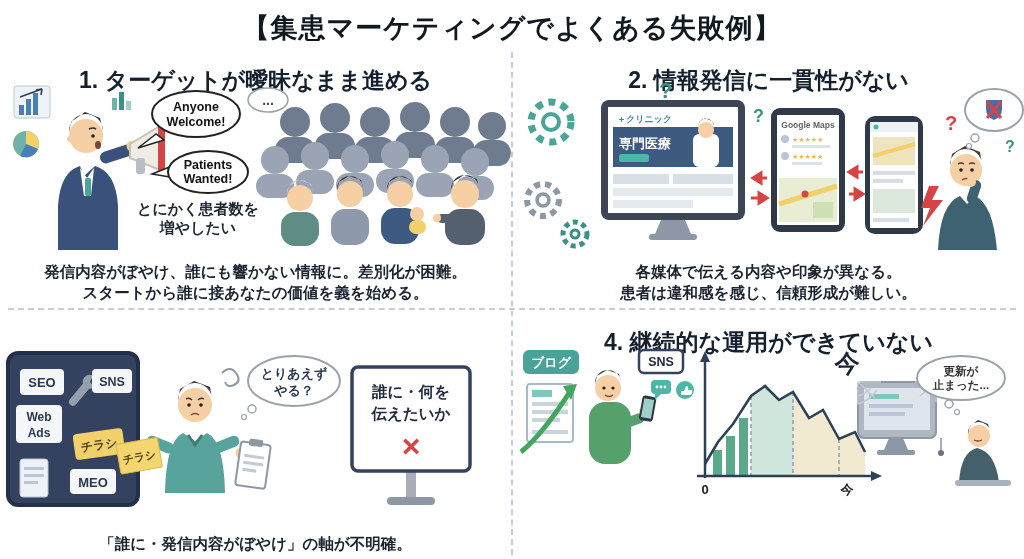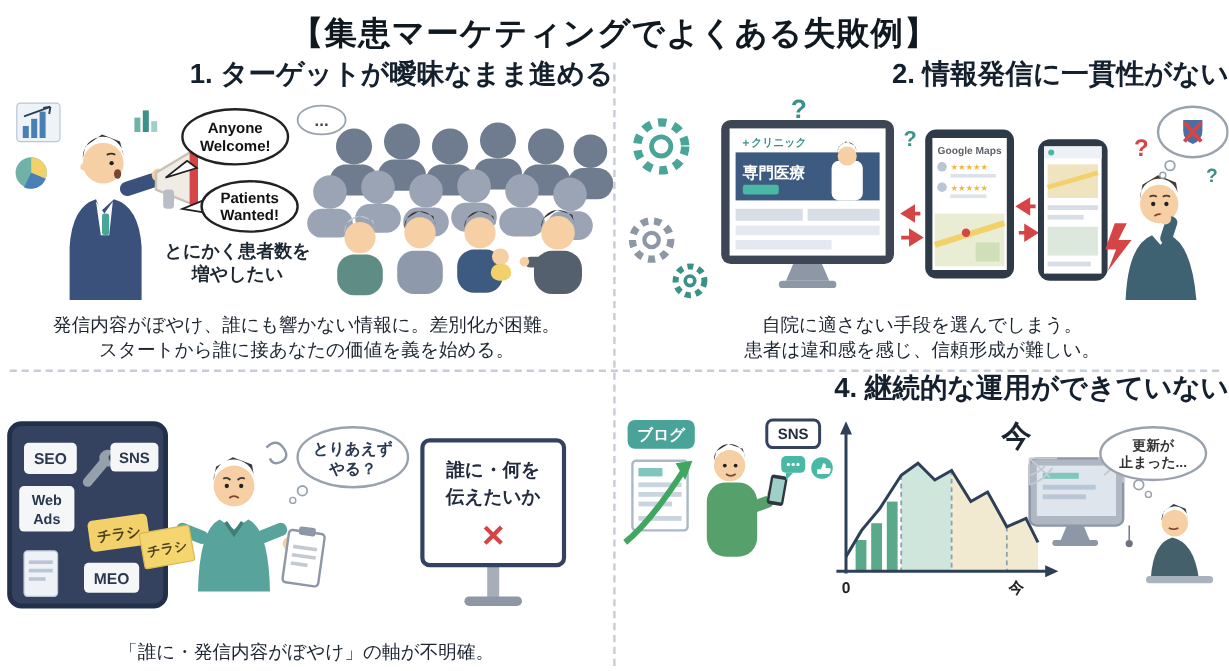--- a/index.html
+++ b/index.html
@@ -8,24 +8,24 @@
   .page { position:relative; width:1024px; height:559px; background:#fff; overflow:hidden; }
   .title { position:absolute; top:10px; left:0; width:100%; text-align:center;
            font-size:27px; font-weight:800; color:#101820; letter-spacing:1px; }
   .divider-h { position:absolute; left:8px; right:8px; top:308px; border-top:2px dashed #c7cdd6; }
   .divider-v { position:absolute; left:511px; top:52px; bottom:4px; border-left:2px dashed #c7cdd6; }
   .quad { position:absolute; }
   .q1 { left:0;   top:46px;  width:511px; height:262px; }
   .q2 { left:513px; top:46px;  width:511px; height:262px; }
   .q3 { left:0;   top:311px; width:511px; height:248px; }
   .q4 { left:513px; top:308px; width:511px; height:248px; }
-  .quad h2 { text-align:right; font-size:23px; font-weight:800; color:#14202e; margin-top:0; }
+  .quad h2 { text-align:center; font-size:23px; font-weight:800; color:#14202e; margin-top:19px; }
   .illus { position:absolute; left:0; top:36px; }
   .desc { position:absolute; left:0; bottom:4px; width:100%; text-align:center;
-          font-size:15.5px; font-weight:400; color:#1b2430; line-height:1.4; }
+          font-size:15.5px; font-weight:700; color:#1b2430; line-height:1.4; }
   svg text { font-family:"Liberation Sans","DejaVu Sans",sans-serif; }
 </style>
 </head>
 <body>
 
 <div class="page">
   <div class="title">【集患マーケティングでよくある失敗例】</div>
   <div class="divider-h"></div>
   <div class="divider-v"></div>
 
@@ -250,21 +250,21 @@
         <circle cx="462" cy="56" r="4" fill="#ffffff" stroke="#9aa3ad" stroke-width="1.5"></circle>
         <circle cx="456" cy="64" r="2.5" fill="#ffffff" stroke="#9aa3ad" stroke-width="1.2"></circle>
         <ellipse cx="481" cy="28" rx="29" ry="21" fill="#ffffff" stroke="#9aa3ad" stroke-width="2"></ellipse>
         <path d="M473 18 L489 18 L489 27 Q489 35 481 38 Q473 35 473 27 Z" fill="#4a6fa5"></path>
         <path d="M474 20 L488 36 M488 20 L474 36" stroke="#d64545" stroke-width="3.2"></path>
       </g>
       <text x="432" y="48" font-size="20" font-weight="bold" fill="#d64545">?</text>
       <text x="492" y="70" font-size="16" font-weight="bold" fill="#3a9188">?</text>
     </svg>
     <div class="desc">
-      <div>自院に適さない手段を選んでしまう。</div>
+      <div>各媒体で伝える内容や印象が異なる。</div>
       <div>患者は違和感を感じ、信頼形成が難しい。</div>
     </div>
   </div>
 
   <div class="quad q3">
     <svg class="illus" width="511" height="162" viewBox="0 0 511 162">
 
       <g>
         <rect x="8" y="6" width="130" height="152" rx="10" fill="#34425f" stroke="#22304a" stroke-width="4"></rect>
         <g>

